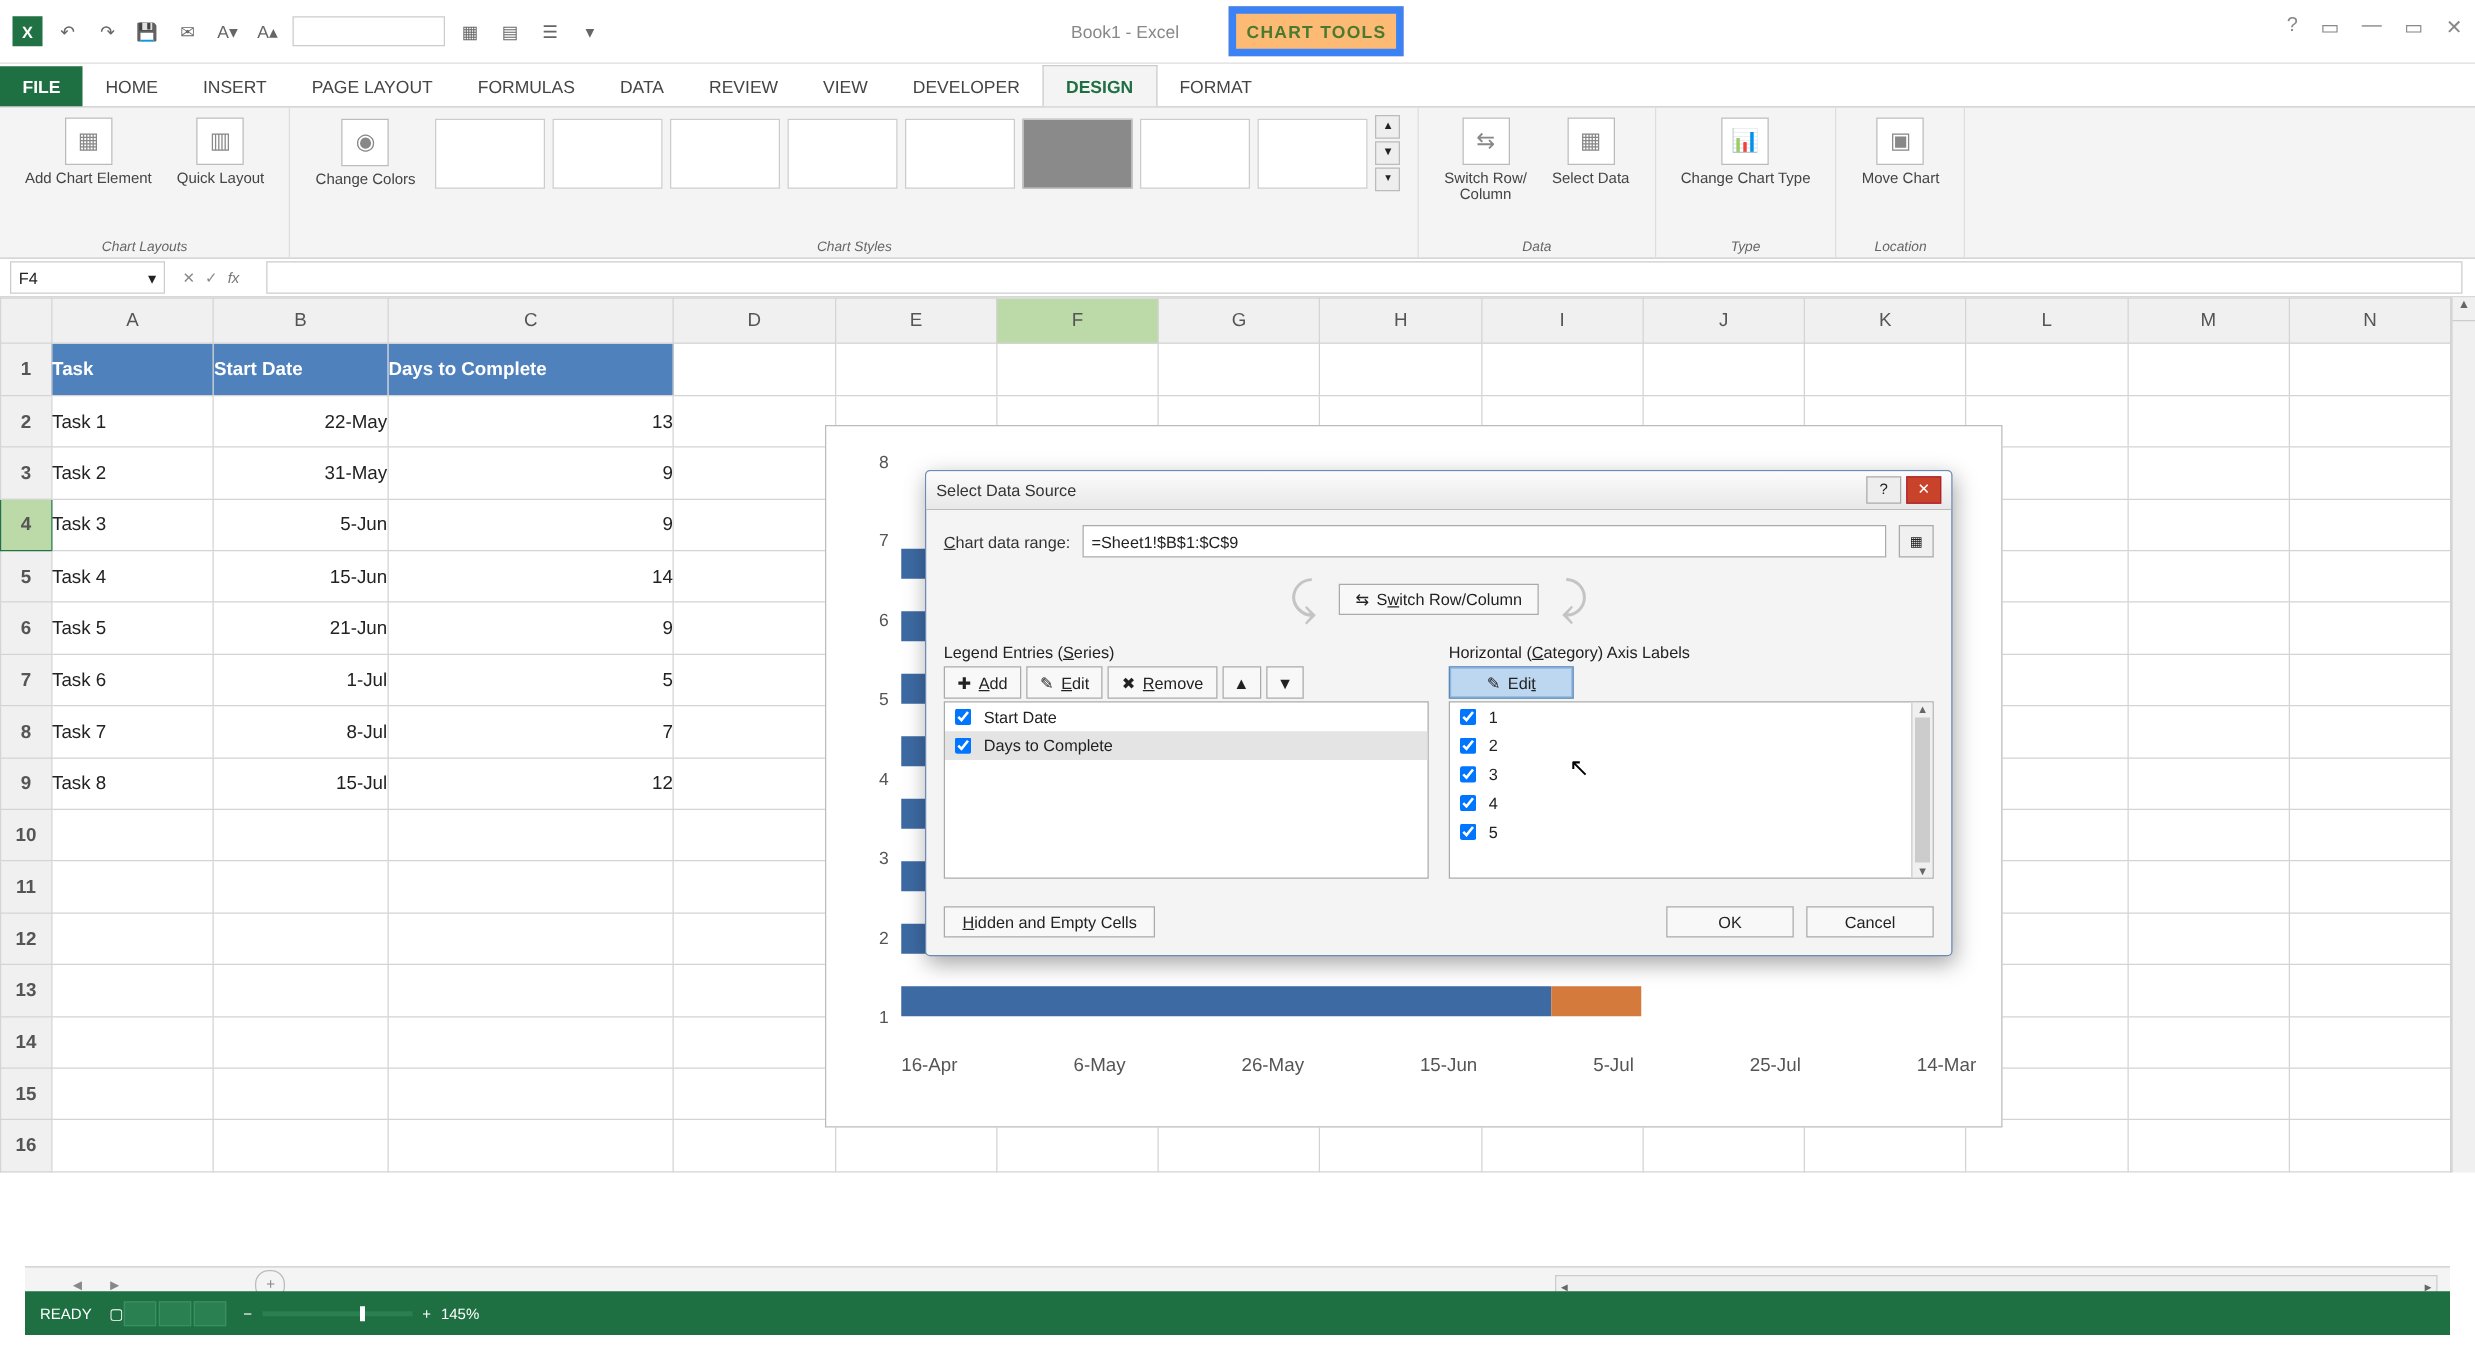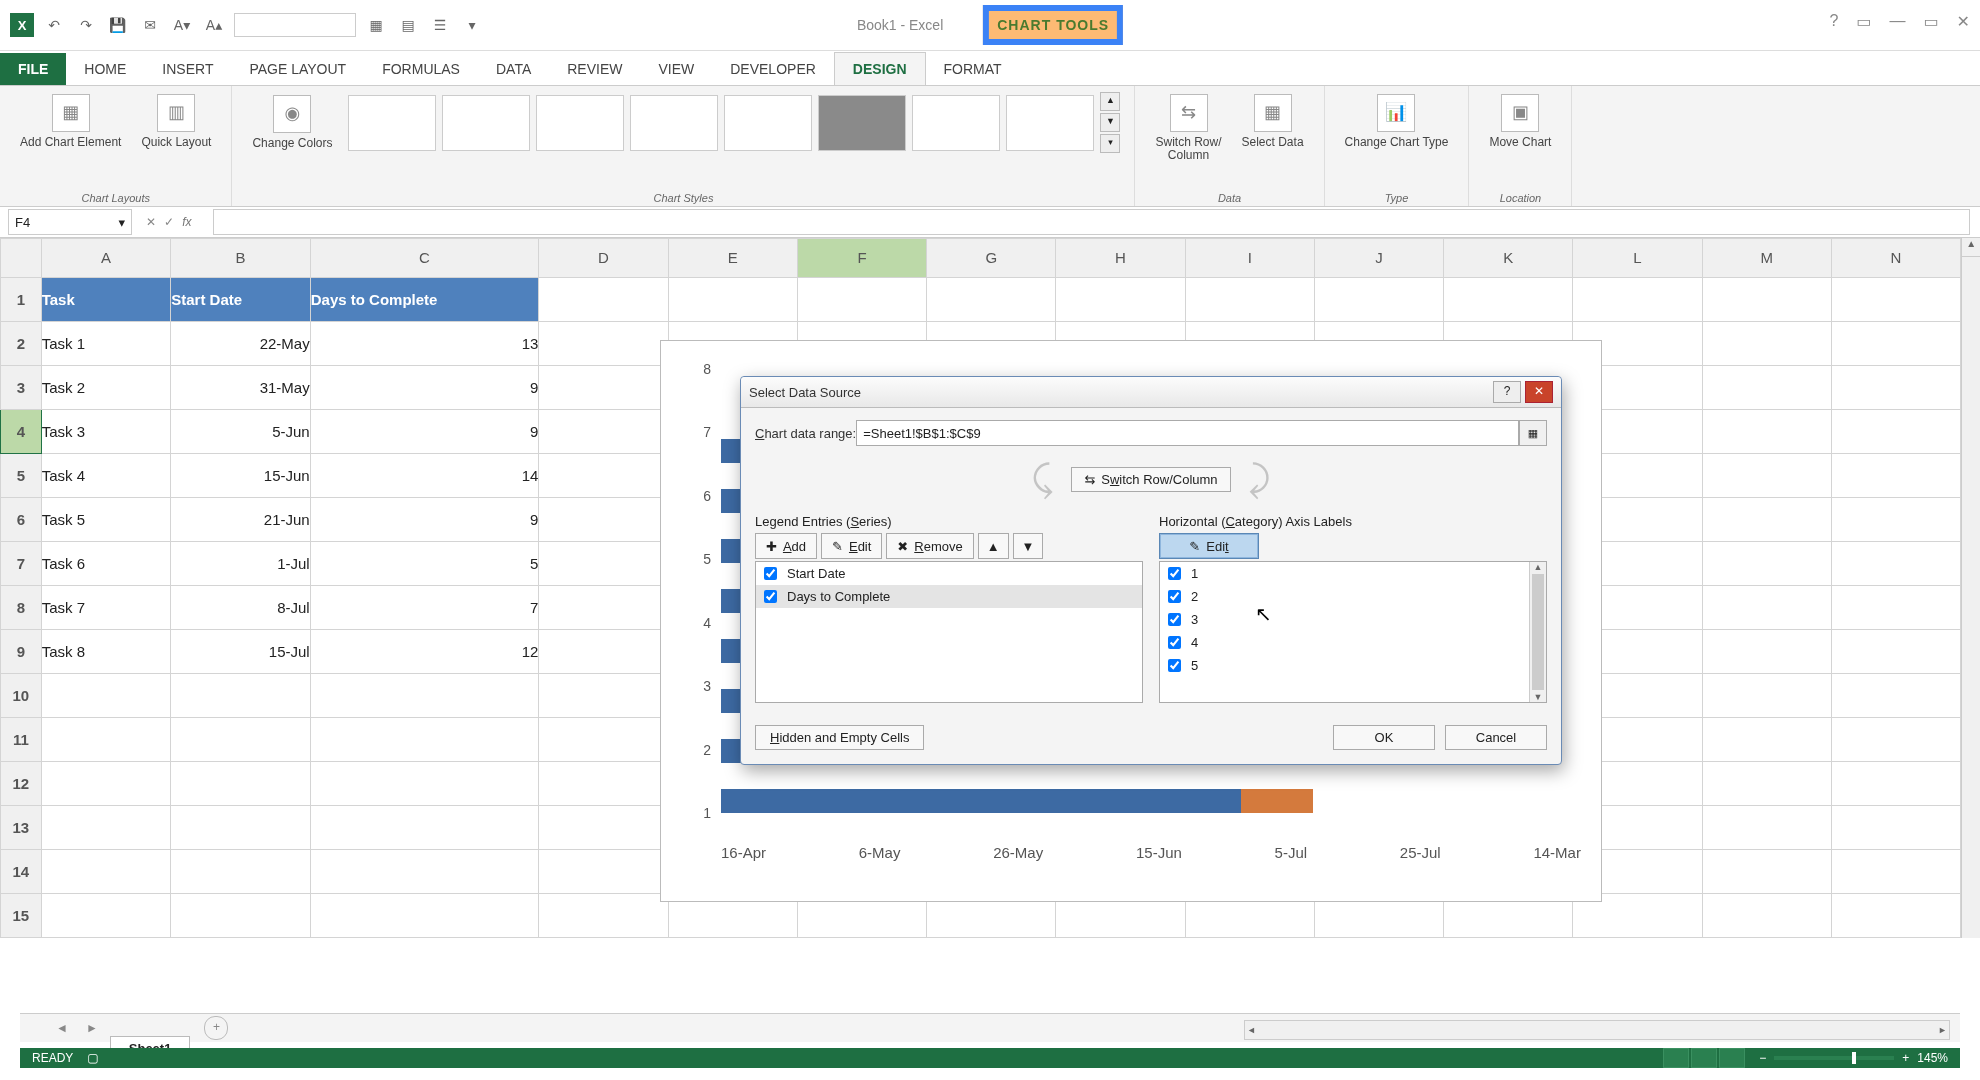--- a/index.html
+++ b/index.html
@@ -66,21 +66,21 @@
 .bar-orange{background:#d47a3d;}
 
 
 .dialog{position:absolute;left:740px;top:376px;width:820px;background:#f4f4f4;border:1px solid #6a8bb5;border-radius:4px;box-shadow:2px 6px 18px rgba(0,0,0,.35);}
 .dlg-title{height:30px;background:linear-gradient(#fcfcfc,#e8e8e8);border-bottom:1px solid #bbb;display:flex;align-items:center;padding:0 8px;justify-content:space-between;border-radius:4px 4px 0 0;}
 .dlg-title span{font-size:13px;color:#333;}
 .dlg-tbtns{display:flex;gap:4px;}
 .dlg-tbtn{width:26px;height:20px;border:1px solid #aaa;background:#eee;text-align:center;font-size:12px;line-height:18px;}
 .dlg-tbtn.close{background:#c9432a;color:#fff;border-color:#a23;}
 .dlg-body{padding:12px 14px;}
-.dlg-row{display:flex;align-items:center;gap:0;margin-bottom:12px;}
+.dlg-row{display:flex;align-items:center;gap:10px;margin-bottom:12px;}
 .dlg-label{font-size:13px;color:#333;}
 .dlg-input{flex:1;height:24px;border:1px solid #aaa;background:#fff;padding:0 6px;font-size:13px;display:flex;align-items:center;}
 .rangebtn{width:26px;height:24px;border:1px solid #aaa;background:#f0f0f0;display:flex;align-items:center;justify-content:center;font-size:11px;}
 .swrow{display:flex;align-items:center;justify-content:center;gap:18px;margin:8px 0 14px;}
 .swarrow{font-size:36px;color:#c4c4c4;}
 .swbtn{border:1px solid #aaa;background:#f8f8f8;padding:4px 12px;font-size:13px;display:flex;align-items:center;gap:6px;}
 .two-col{display:flex;gap:16px;}
 .col{flex:1;}
 .col h4{margin:0 0 4px;font-size:13px;font-weight:normal;}
 .col h4 u{text-decoration:underline;}
@@ -98,21 +98,21 @@
 .foot-right{display:flex;gap:10px;}
 
 
 .sheettabs{position:absolute;left:20px;bottom:38px;right:20px;height:28px;border-top:1px solid #ccc;background:#f4f4f4;display:flex;align-items:center;padding-left:30px;gap:6px;}
 .sheettabs .navsmall{color:#888;font-size:12px;padding:0 6px;}
 .sheettab{background:#fff;border:1px solid #bbb;border-bottom:none;padding:4px 18px;font-size:13px;font-weight:600;margin-top:39px;}
 .addsheet{width:22px;height:22px;border:1px solid #bbb;border-radius:11px;text-align:center;line-height:20px;color:#888;margin-left:8px;}
 .hscroll{position:absolute;right:30px;bottom:40px;width:700px;height:18px;background:#f0f0f0;border:1px solid #ccc;display:flex;justify-content:space-between;align-items:center;font-size:9px;color:#666;padding:0 2px;}
 
 
-.status{position:absolute;left:20px;right:20px;bottom:12px;height:20px;background:#1e6f42;color:#fff;display:flex;align-items:center;justify-content:space-between;padding:0 12px;font-size:12px;}
+.status{position:absolute;left:20px;right:20px;bottom:12px;height:35px;background:#1e6f42;color:#fff;display:flex;align-items:center;justify-content:flex-start;padding:0 12px;font-size:12px;}
 .status-right{display:flex;align-items:center;gap:14px;}
 .viewbtns{display:flex;gap:2px;}
 .viewbtn{width:24px;height:18px;background:#2a8050;border:1px solid #3a9060;}
 .zoom{display:flex;align-items:center;gap:8px;}
 .zoomtrack{width:120px;height:4px;background:#2a8050;position:relative;}
 .zoomthumb{position:absolute;left:78px;top:-4px;width:4px;height:12px;background:#fff;}
 
 .cursor{position:absolute;left:1255px;top:602px;font-size:20px;color:#000;pointer-events:none;z-index:999;}
 </style>
 </head>
@@ -509,20 +509,37 @@
           <td class="cell"></td>
           <td class="cell"></td>
           <td class="cell"></td>
           <td class="cell"></td>
           <td class="cell"></td>
           <td class="cell"></td>
           <td class="cell"></td>
           <td class="cell"></td>
           <td class="cell"></td>
         </tr>
+        <tr>
+          <th class="rowhead">16</th>
+          <td class="cell"></td>
+          <td class="cell"></td>
+          <td class="cell"></td>
+          <td class="cell"></td>
+          <td class="cell"></td>
+          <td class="cell"></td>
+          <td class="cell"></td>
+          <td class="cell"></td>
+          <td class="cell"></td>
+          <td class="cell"></td>
+          <td class="cell"></td>
+          <td class="cell"></td>
+          <td class="cell"></td>
+          <td class="cell"></td>
+        </tr>
       </tbody>
     </table>
   <div class="vscroll">
     <div class="arrow">▲</div>
   </div>
 </div>
 
 <div class="chartobj">
   <div class="chart-y" id="chart-y">
       <div>1</div>

